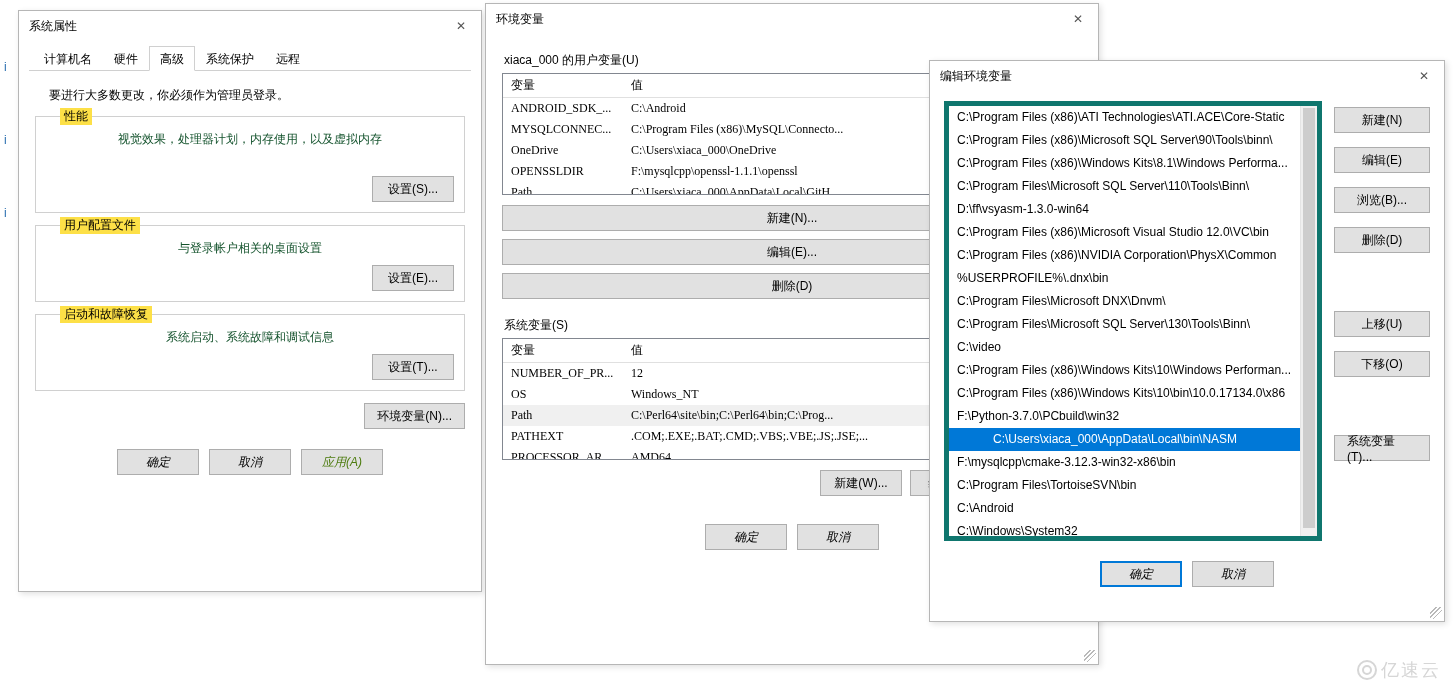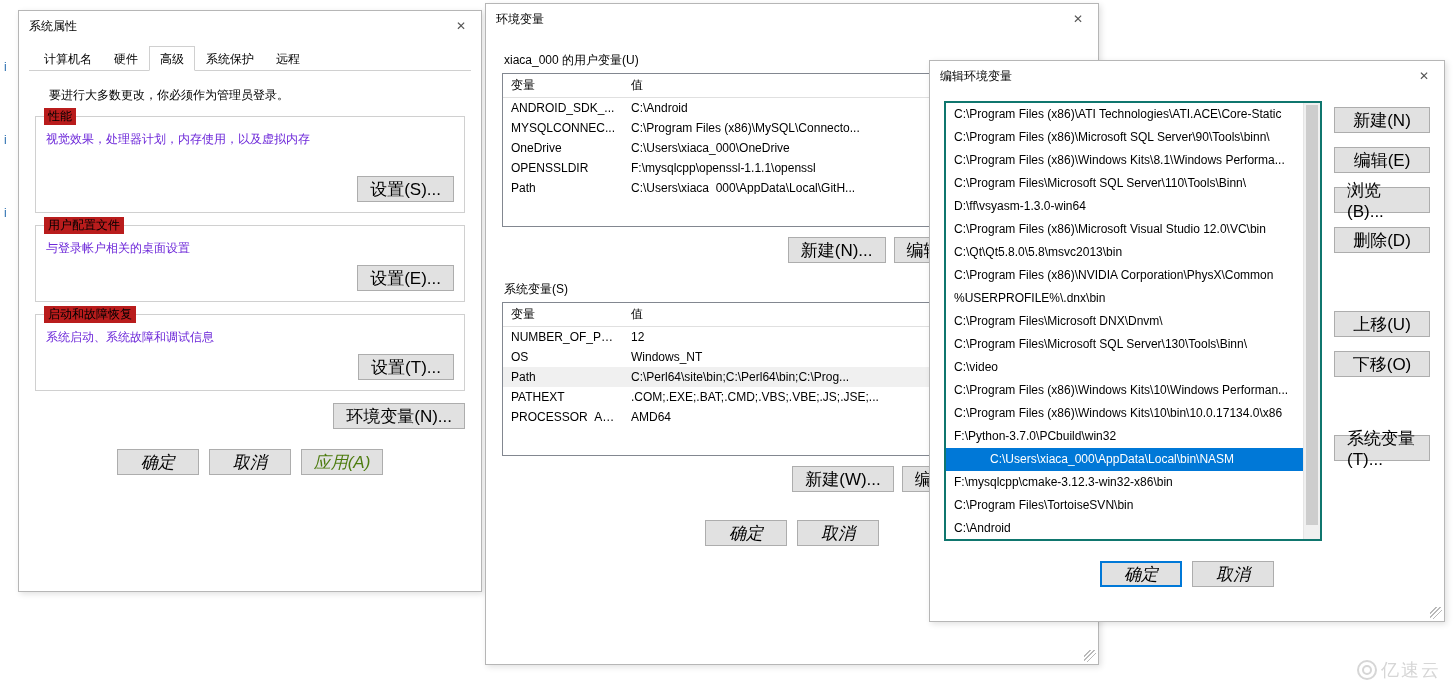--- a/index.html
+++ b/index.html
@@ -63,55 +63,56 @@
   }
   .groupbox {
     border:1px solid #d0d0d0;
     margin:6px 0 12px 0;
     padding:8px 10px 10px 10px;
     position:relative;
   }
   .groupbox .legend {
     position:absolute;
     top:-9px;
-    left:8px;
-    background:#b91c1c;
+    left:24px;
+    background:#fde047;
     padding:0 4px;
   }
-  .group-desc { margin:6px 0 8px 0; color:#6d28d9; }
+  .group-desc { margin:6px 0 8px 0; color:#14532d;text-align:center; }
   .row-right { display:flex; justify-content:flex-end; gap:8px; margin-top:8px;}
   .btn {
     min-width:82px;
     height:26px;
     border:1px solid #adadad;
     background:#e1e1e1;
     padding:0 12px;
     display:inline-flex;
     align-items:center;
     justify-content:center;
     cursor:default;
-    font-size:17px;
+    font-size:12px;
   }
   .btn.wide { min-width:96px; }
   .btn.disabled { color:#4d7c0f; }
   .btn.primary { border:2px solid #0078d7; background:#e1e1e1; }
   .bottom-btns {
     display:flex;
     justify-content:center;
     gap:10px;
     padding:10px 16px 14px 16px;
     font-style:italic;
   }
   
   .section-label { margin:8px 0 4px 2px; }
   .list {
     border:1px solid #828790;
-    height:154px;
+    height:122px;
     overflow:hidden;
     position:relative;
+    font-family:Liberation Serif, serif;
   }
   .list-header {
     display:flex;
     background:#fff;
     border-bottom:1px solid #e0e0e0;
     font-size:12px;
   }
   .list-header div, .list-row div {
     padding:3px 8px;
     overflow:hidden;
@@ -127,21 +128,21 @@
     position:absolute; right:0; top:0; bottom:0; width:17px;
     background:#f0f0f0; border-left:1px solid #e5e5e5;
   }
   .scrollbar-v .thumb {
     position:absolute; left:2px; right:2px;
     background:#cdcdcd;
   }
   
   .edit-inner { display:flex; gap:12px; padding:10px 14px 10px 14px; }
   .path-list {
-    flex:1; border:2px solid #0f766e;
+    flex:1; border:5px solid #0f766e;
     height:440px; position:relative; overflow:hidden;
   }
   .path-rows { height:100%; overflow:hidden; }
   .path-row {
     padding:2px 8px; white-space:nowrap; overflow:hidden; text-overflow:ellipsis;
     font-size:12px; line-height:19px;
   }
   .path-row.selected { background:#0078d7; color:#fff;padding-left:44px; }
   .edit-buttons { display:flex; flex-direction:column; gap:14px; width:96px; padding-top:6px;}
   .edit-buttons .spacer { height:30px; }
@@ -251,21 +252,21 @@
           </div>
           <div class="list-row">
             <div class="col-var">Path</div>
             <div class="col-val">C:\Users\xiaca_000\AppData\Local\GitH...</div>
           </div>
         </div>
       <div class="scrollbar-v">
           <div class="thumb" style="top:2px;height:40px;"></div>
         </div>
     </div>
-    <div class="row-right" style="margin-top:10px;">
+    <div class="row-right" style="margin-top:10px;flex-direction:column;">
       <div class="btn">新建(N)...</div>
       <div class="btn">编辑(E)...</div>
       <div class="btn">删除(D)</div>
     </div>
 
     <div class="section-label" style="margin-top:18px;">系统变量(S)</div>
     <div class="list">
       <div class="list-header">
         <div class="col-var">变量</div>
         <div class="col-val">值</div>
@@ -316,21 +317,20 @@
   </div>
   <div class="edit-inner">
     <div class="path-list">
       <div class="path-rows" id="path-rows">
           <div class="path-row">C:\Program Files (x86)\ATI Technologies\ATI.ACE\Core-Static</div>
           <div class="path-row">C:\Program Files (x86)\Microsoft SQL Server\90\Tools\binn\</div>
           <div class="path-row">C:\Program Files (x86)\Windows Kits\8.1\Windows Performa...</div>
           <div class="path-row">C:\Program Files\Microsoft SQL Server\110\Tools\Binn\</div>
           <div class="path-row">D:\ff\vsyasm-1.3.0-win64</div>
           <div class="path-row">C:\Program Files (x86)\Microsoft Visual Studio 12.0\VC\bin</div>
-          <div class="path-row">C:\Qt\Qt5.8.0\5.8\msvc2013\bin</div>
           <div class="path-row">C:\Program Files (x86)\NVIDIA Corporation\PhysX\Common</div>
           <div class="path-row">%USERPROFILE%\.dnx\bin</div>
           <div class="path-row">C:\Program Files\Microsoft DNX\Dnvm\</div>
           <div class="path-row">C:\Program Files\Microsoft SQL Server\130\Tools\Binn\</div>
           <div class="path-row">C:\video</div>
           <div class="path-row">C:\Program Files (x86)\Windows Kits\10\Windows Performan...</div>
           <div class="path-row">C:\Program Files (x86)\Windows Kits\10\bin\10.0.17134.0\x86</div>
           <div class="path-row">F:\Python-3.7.0\PCbuild\win32</div>
           <div class="path-row selected">C:\Users\xiaca_000\AppData\Local\bin\NASM</div>
           <div class="path-row">F:\mysqlcpp\cmake-3.12.3-win32-x86\bin</div>

